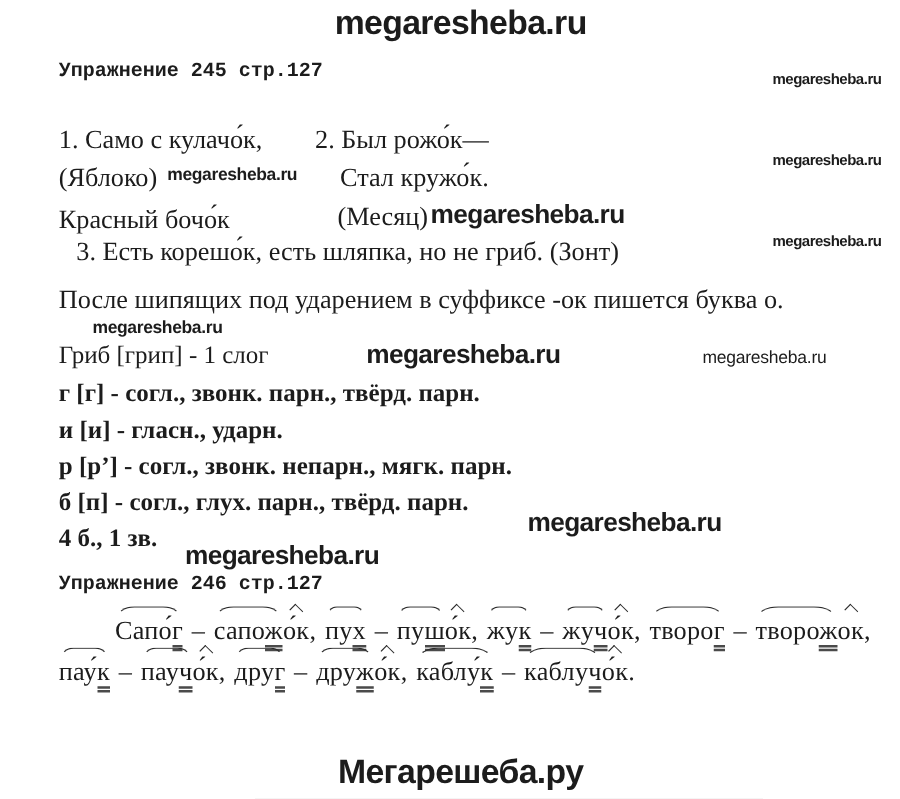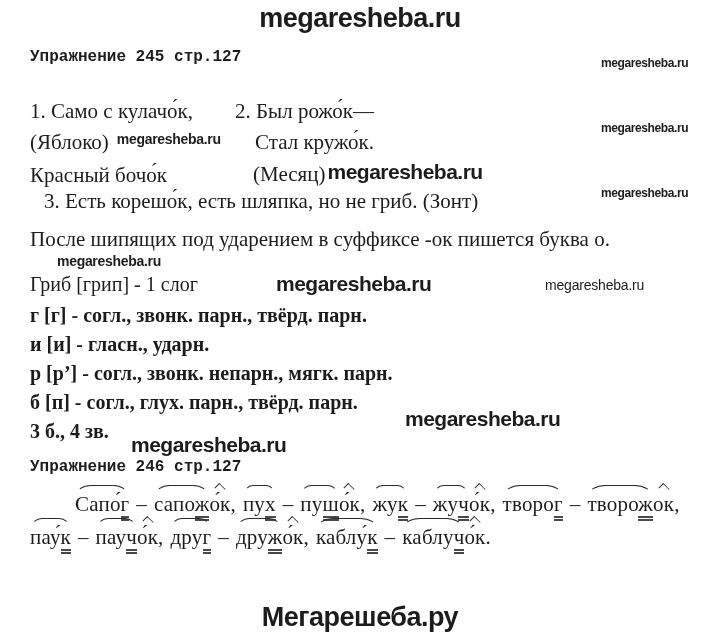--- a/index.html
+++ b/index.html
@@ -5,21 +5,21 @@
   * { margin:0; padding:0; box-sizing:border-box; }
   html,body { background:#e8e8e8; }
   #page {
     position:relative;
     width:720px; height:639px;
     background:#ffffff;
     font-family:"Liberation Serif", serif;
     color:#1c1c1c;
     overflow:hidden;
   }
-  .abs { position:absolute; white-space:nowrap; }
+  .abs { position:absolute; white-space:nowrap;padding-left:17px; }
 
   .wm-top, .brand-bottom {
     left:0; right:0; text-align:center;
     font-family:"Liberation Sans", sans-serif;
     font-weight:bold; font-size:27px; letter-spacing:-0.5px;
   }
   .heading {
     font-weight:bold; font-size:16px;
     font-family:Liberation Mono, monospace;
   }
@@ -100,21 +100,21 @@
   <div class="abs phon-text" style="left:30px; top:270px;text-align:center;">Гриб [грип] - 1 слог</div>
 
   <div class="abs wm-lg" style="left:276px; top:272px;">megaresheba.ru</div>
   <div class="abs wm-md-light" style="left:545px; top:277px;">megaresheba.ru</div>
 
   <div class="abs phon-text" style="left:30px; top:301px;font-weight:bold;">
     <div>г [г] - согл., звонк. парн., твёрд. парн.</div>
     <div>и [и] - гласн., ударн.</div>
     <div>р [р’] - согл., звонк. непарн., мягк. парн.</div>
     <div>б [п] - согл., глух. парн., твёрд. парн.</div>
-    <div>3 б., 4 зв.</div>
+    <div>4 б., 1 зв.</div>
   </div>
 
   <div class="abs wm-lg" style="left:405px; top:407px;">megaresheba.ru</div>
   <div class="abs wm-lg" style="left:131px; top:433px;">megaresheba.ru</div>
 
   <div class="abs heading" style="left:30px; top:458px;">Упражнение 246 стр.127</div>
 
   <div class="abs words-line" style="left:75px; top:492px;"><span class="word"><span class="root"><span>Сапо́</span><span class="dbl">г</span></span></span> – <span class="word"><span class="root"><span>сапо</span><span class="dbl">ж</span></span><span class="suffix">о́к</span></span>, <span class="word"><span class="root"><span>пу</span><span class="dbl">х</span></span></span> – <span class="word"><span class="root"><span>пу</span><span class="dbl">ш</span></span><span class="suffix">о́к</span></span>, <span class="word"><span class="root"><span>жу</span><span class="dbl">к</span></span></span> – <span class="word"><span class="root"><span>жу</span><span class="dbl">ч</span></span><span class="suffix">о́к</span></span>, <span class="word"><span class="root"><span>творо</span><span class="dbl">г</span></span></span> – <span class="word"><span class="root"><span>творо</span><span class="dbl">ж</span></span><span class="suffix">ок</span></span>,</div>
   <div class="abs words-line" style="left:30px; top:525px;"><span class="word"><span class="root"><span>пау́</span><span class="dbl">к</span></span></span> – <span class="word"><span class="root"><span>пау</span><span class="dbl">ч</span></span><span class="suffix">о́к</span></span>, <span class="word"><span class="root"><span>дру</span><span class="dbl">г</span></span></span> – <span class="word"><span class="root"><span>дру</span><span class="dbl">ж</span></span><span class="suffix">о́к</span></span>, <span class="word"><span class="root"><span>каблу́</span><span class="dbl">к</span></span></span> – <span class="word"><span class="root"><span>каблу</span><span class="dbl">ч</span></span><span class="suffix">о́к</span></span>.</div>
 

